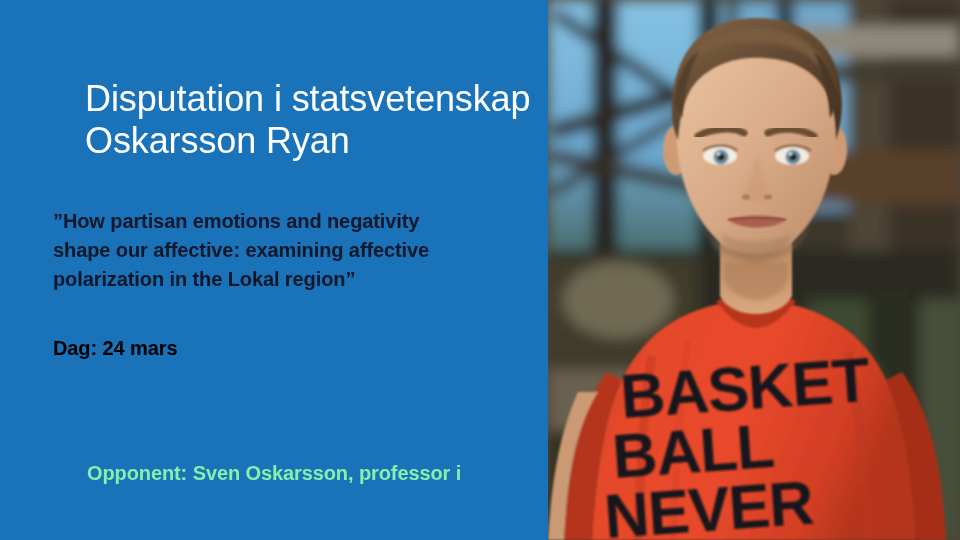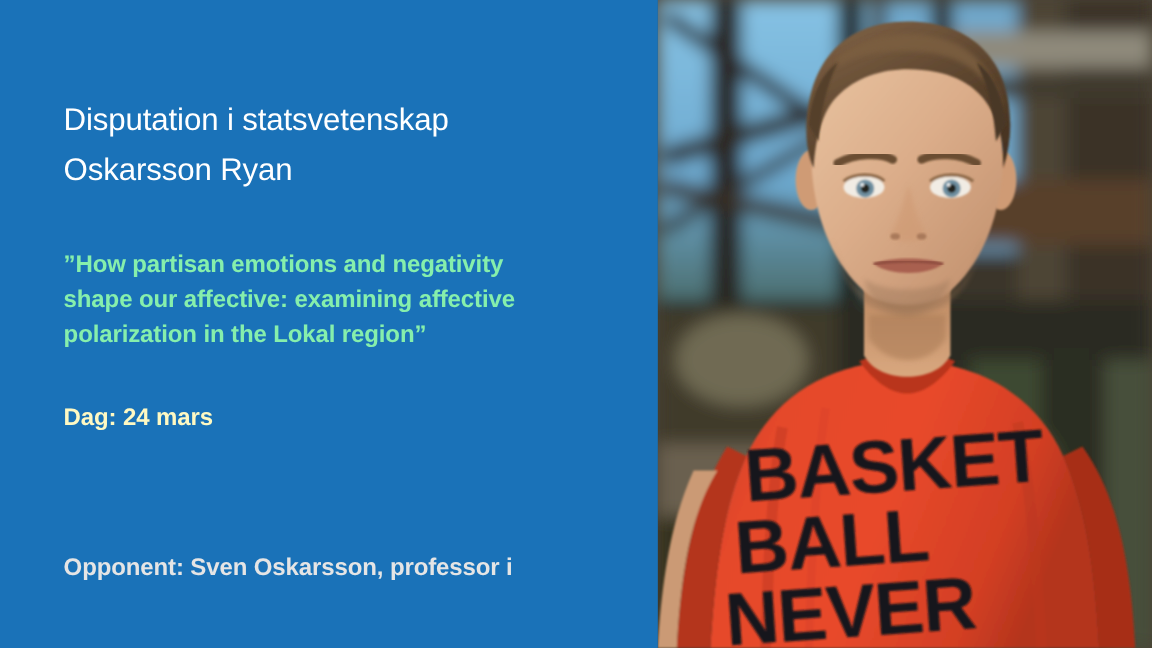--- a/index.html
+++ b/index.html
@@ -27,23 +27,24 @@
     z-index: 5;
   }
   .block {
     position: absolute;
     left: 53px;
     color: #ffffff;
     letter-spacing: -0.1px;
   }
   #title-block {
     top: 78px;
-    font-size: 26px;
+    font-size: 36px;
     line-height: 42px;
     font-weight: 400;
+    margin-left: 32px;
   }
   #title-block .line { white-space: nowrap; }
 
   #quote-block {
     top: 207px;
     font-size: 20px;
     line-height: 29px;
     font-weight: 600;
     width: 470px;
   }
@@ -80,31 +81,31 @@
 
 <div id="poster" style="background: rgb(26, 114, 184);">
 
   <div id="text-panel" style="background: rgb(26, 114, 184);">
 
     <div class="block" id="title-block" style="color: rgb(255, 255, 255);">
       <span class="line">Disputation i statsvetenskap</span>
       <span class="line">Oskarsson Ryan</span>
     </div>
 
-    <div class="block" id="quote-block" style="color: #86efac;">
+    <div class="block" id="quote-block" style="color: #0f172a;">
       <span class="line">”How partisan emotions and negativity</span>
       <span class="line">shape our affective: examining affective</span>
       <span class="line">polarization in the Lokal region”</span>
     </div>
 
-    <div class="block" id="details-block" style="color: #fef9c3;">
+    <div class="block" id="details-block" style="color: #000000;">
       <span class="line">Dag: 24 mars</span>
     </div>
 
-    <div class="block" id="opponent-block" style="color: #e5e5e5;">
+    <div class="block" id="opponent-block" style="color: #86efac; margin-left: 34px;">
       <span class="line">Opponent: Sven Oskarsson, professor i</span>
     </div>
 
   </div>
 
   <div id="photo">
     <svg viewBox="0 0 412 540" xmlns="http://www.w3.org/2000/svg" preserveAspectRatio="xMidYMid slice">
       <defs>
         <filter id="bgblur" x="-20%" y="-20%" width="140%" height="140%">
           <feGaussianBlur stdDeviation="7"></feGaussianBlur>

